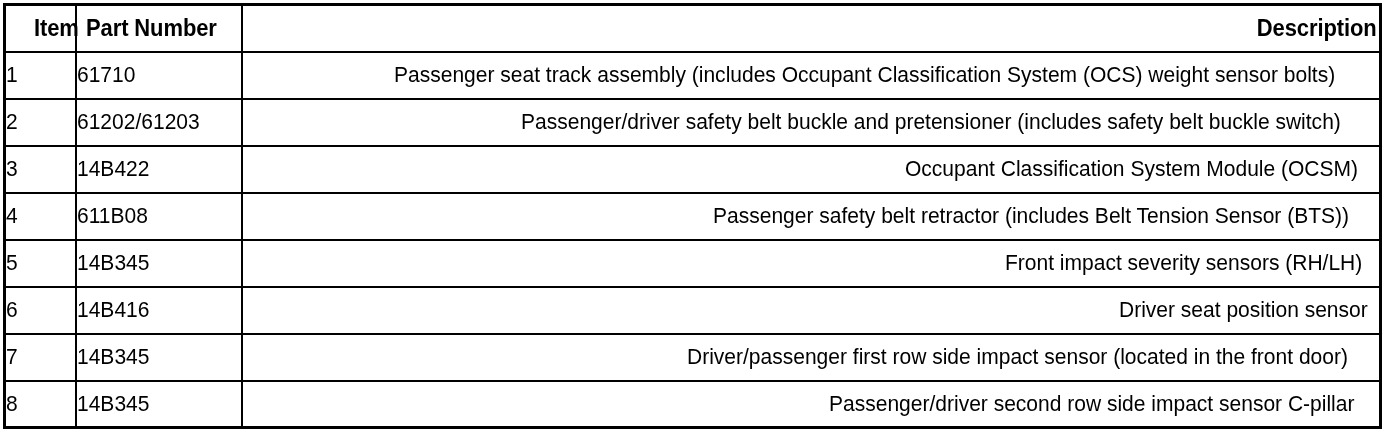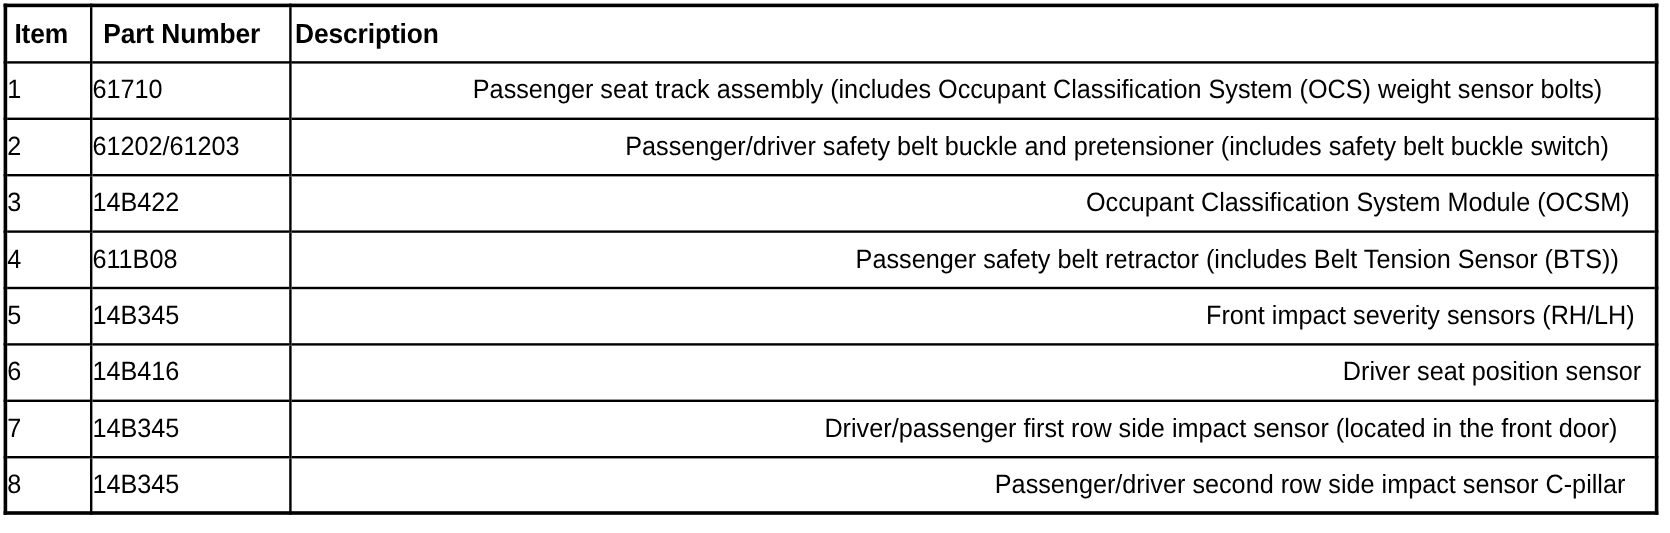--- a/index.html
+++ b/index.html
@@ -70,23 +70,23 @@
 
   
   .parts-table thead th {
     height: 47px;
     font-weight: bold;
     font-size: 23px;
     letter-spacing: -0.1px;
     border-bottom: 2px solid #000000;
     white-space: nowrap;
   }
-  th.cell-item   { text-align: left; padding-left: 6px; }
+  th.cell-item   { text-align: left; padding-left: 28px; }
   th.cell-part   { text-align: left; padding-left: 9px; }
-  th.cell-desc   { text-align: left; padding-left: 0; padding-right: 0; }
+  th.cell-desc   { text-align: right; padding-left: 0; padding-right: 0; }
 
   
   .parts-table tbody tr {
     height: 47px;
   }
   .parts-table tbody tr + tr td {
     border-top: 2px solid #000000;
   }
   .parts-table tbody td {
     font-weight: normal;

